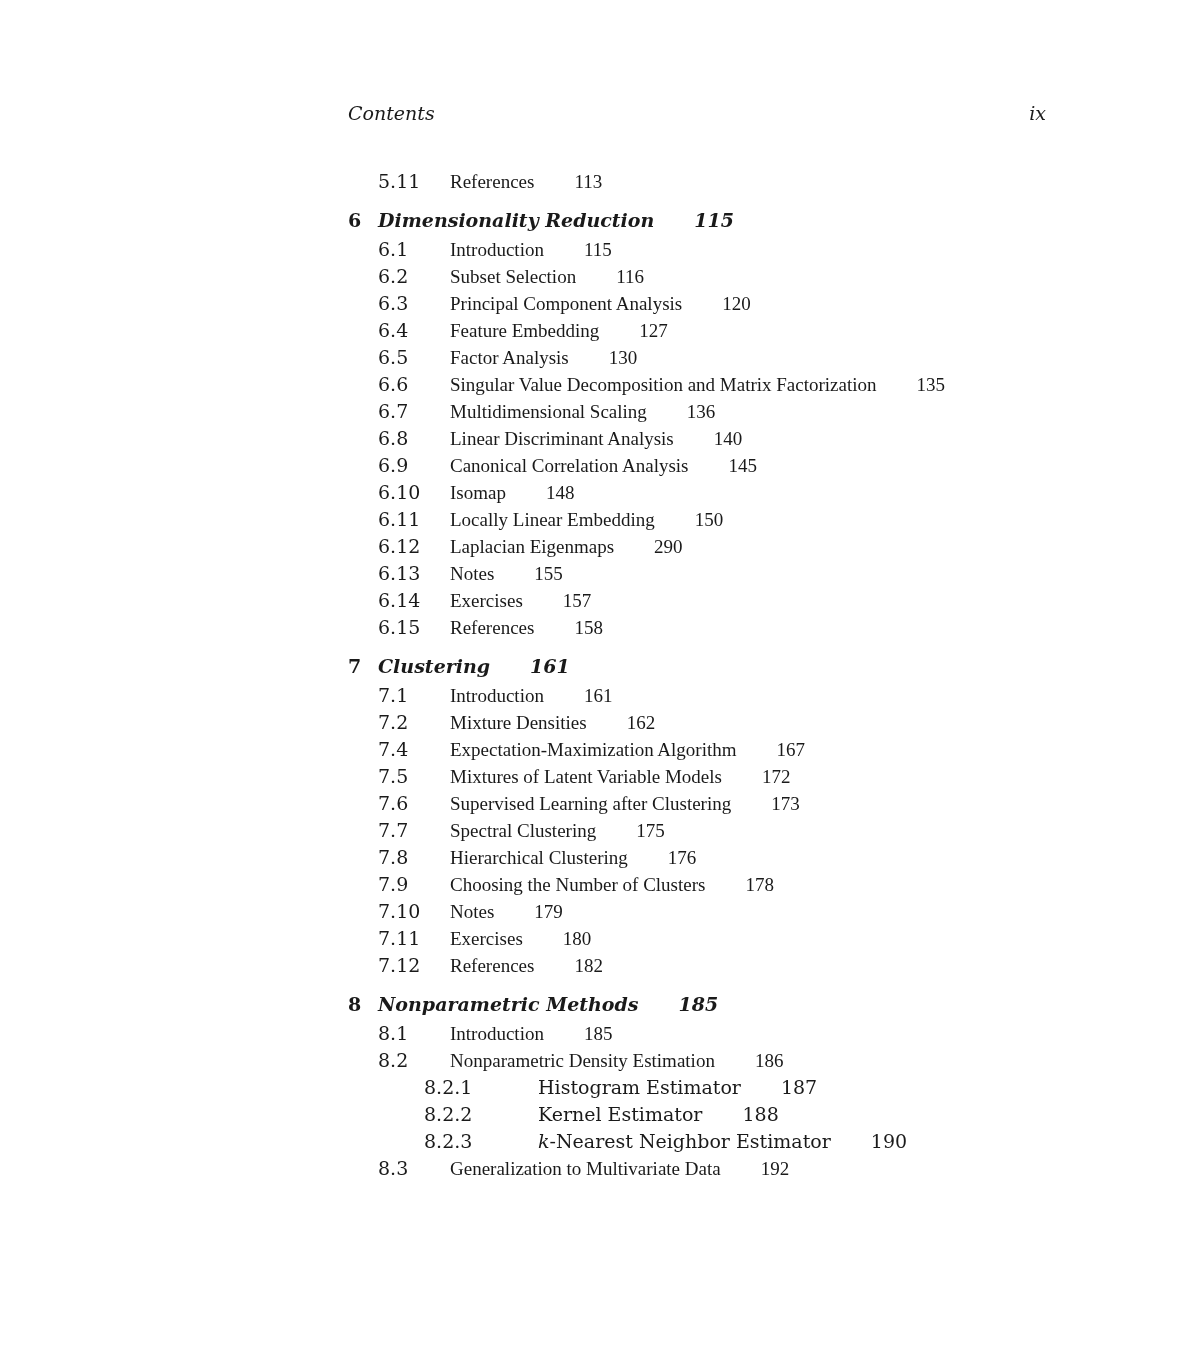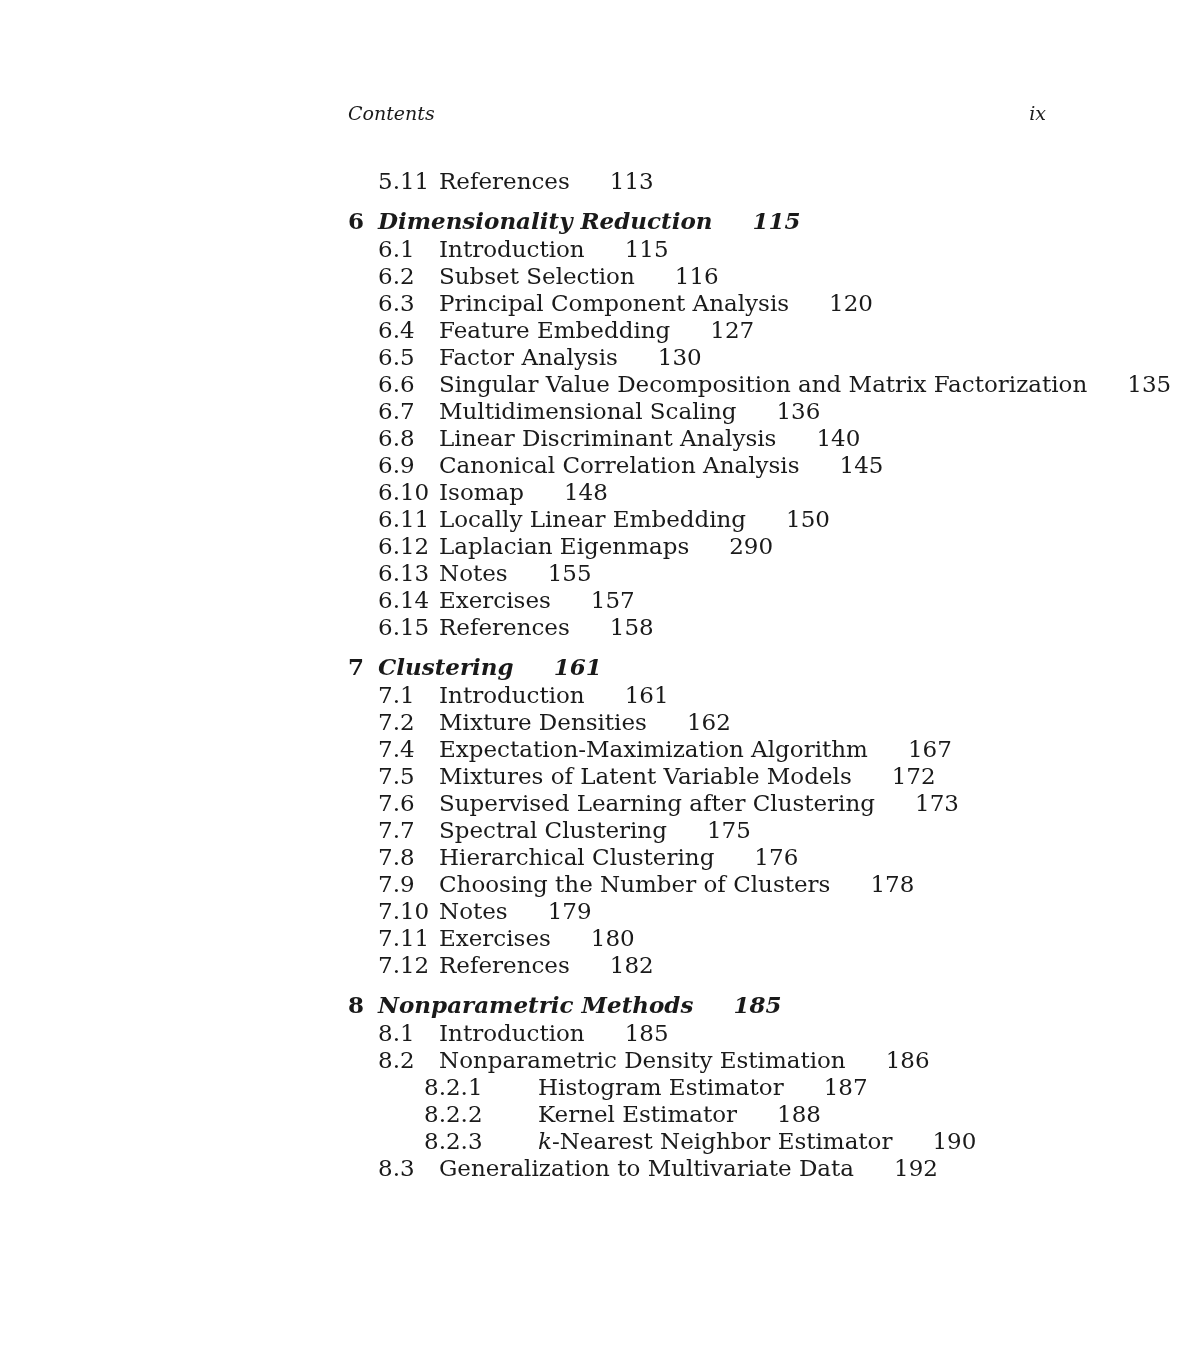--- a/index.html
+++ b/index.html
@@ -1,24 +1,24 @@
 <!DOCTYPE html>
 <html><head>
 <meta charset="utf-8">
 <style>
   html, body { margin: 0; padding: 0; background: #ffffff; }
   body { width: 1200px; height: 1350px; position: relative; font-family: "DejaVu Serif", "Liberation Serif", serif; color: #1a1a1a; }
   .page { position: absolute; left: 0; top: 0; width: 1200px; height: 1350px; }
   .header { position: absolute; top: 102px; left: 348px; width: 698px; height: 26px; font-style: italic; font-size: 19px; }
   .header .title { position: absolute; left: 0; top: 0; }
   .header .pnum { position: absolute; right: 0; top: 0; }
-  .toc { position: absolute; left: 348px; top: 168px; width: 760px; font-size: 23px; line-height: 27px; }
+  .toc { position: absolute; left: 348px; top: 168px; width: 760px; font-size: 19px; line-height: 27px; }
   .row { position: relative; height: 27px; white-space: nowrap; }
   .sec .num { position: absolute; left: 30px; }
-  .sec .title { position: absolute; left: 91px; }
+  .sec .title { position: absolute; left: 102px; font-family: Liberation Serif, serif; }
   .sub .num { position: absolute; left: 76px; }
   .sub .title { position: absolute; left: 166px; margin-left: 24px; }
   .page-ref { margin-left: 40px; }
   .chap { font-weight: bold; height: 31px; line-height: 31px; margin-top: 10px; }
   .chap .num { position: absolute; left: 0; }
   .chap .title { position: absolute; left: 30px; font-style: italic; }
   .ital { font-style: italic; }
 </style>
 </head>
 <body>

